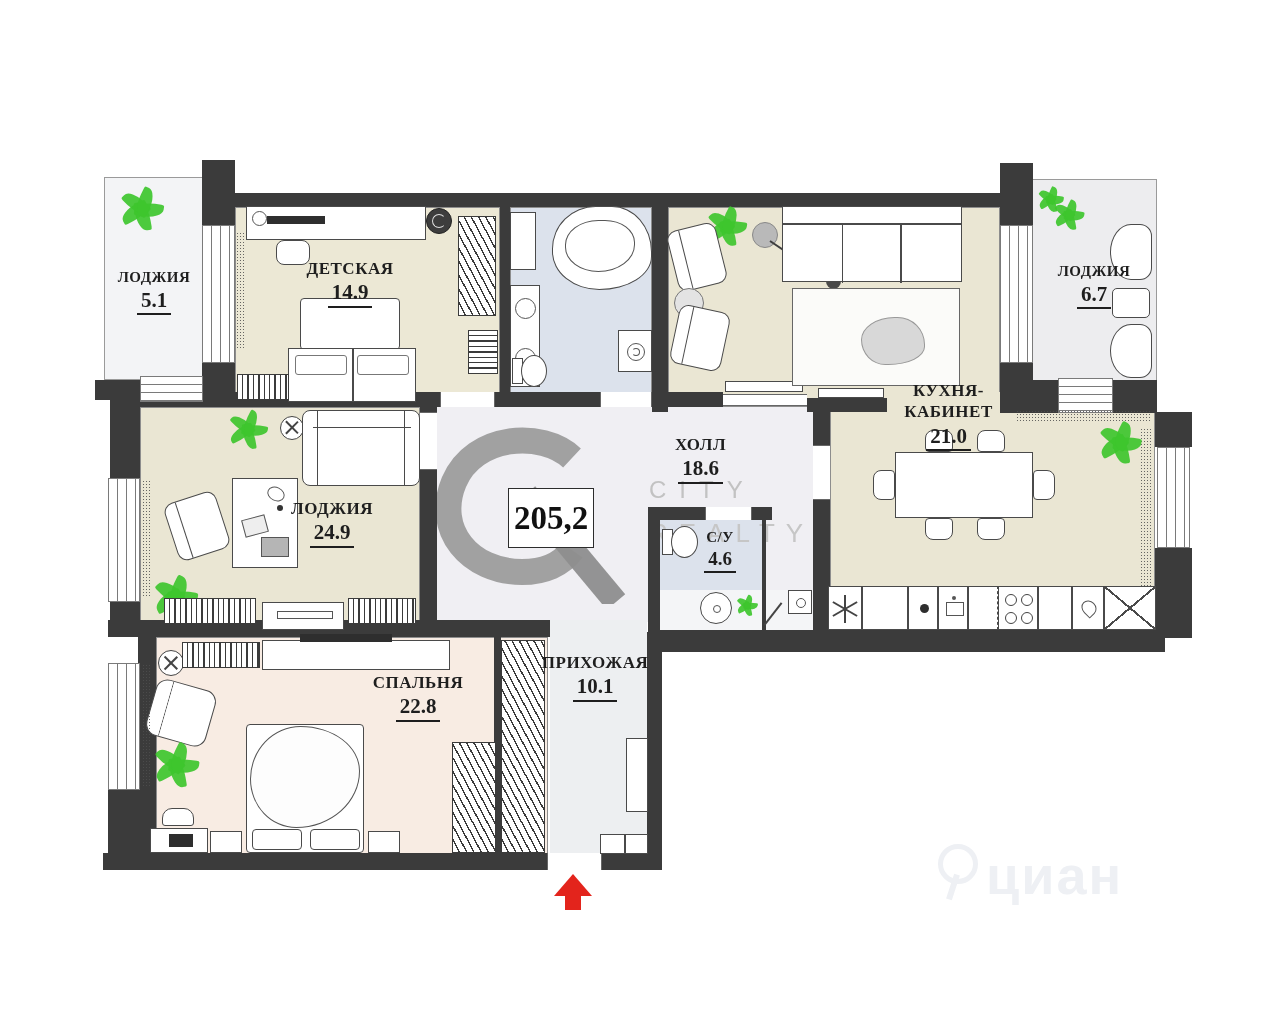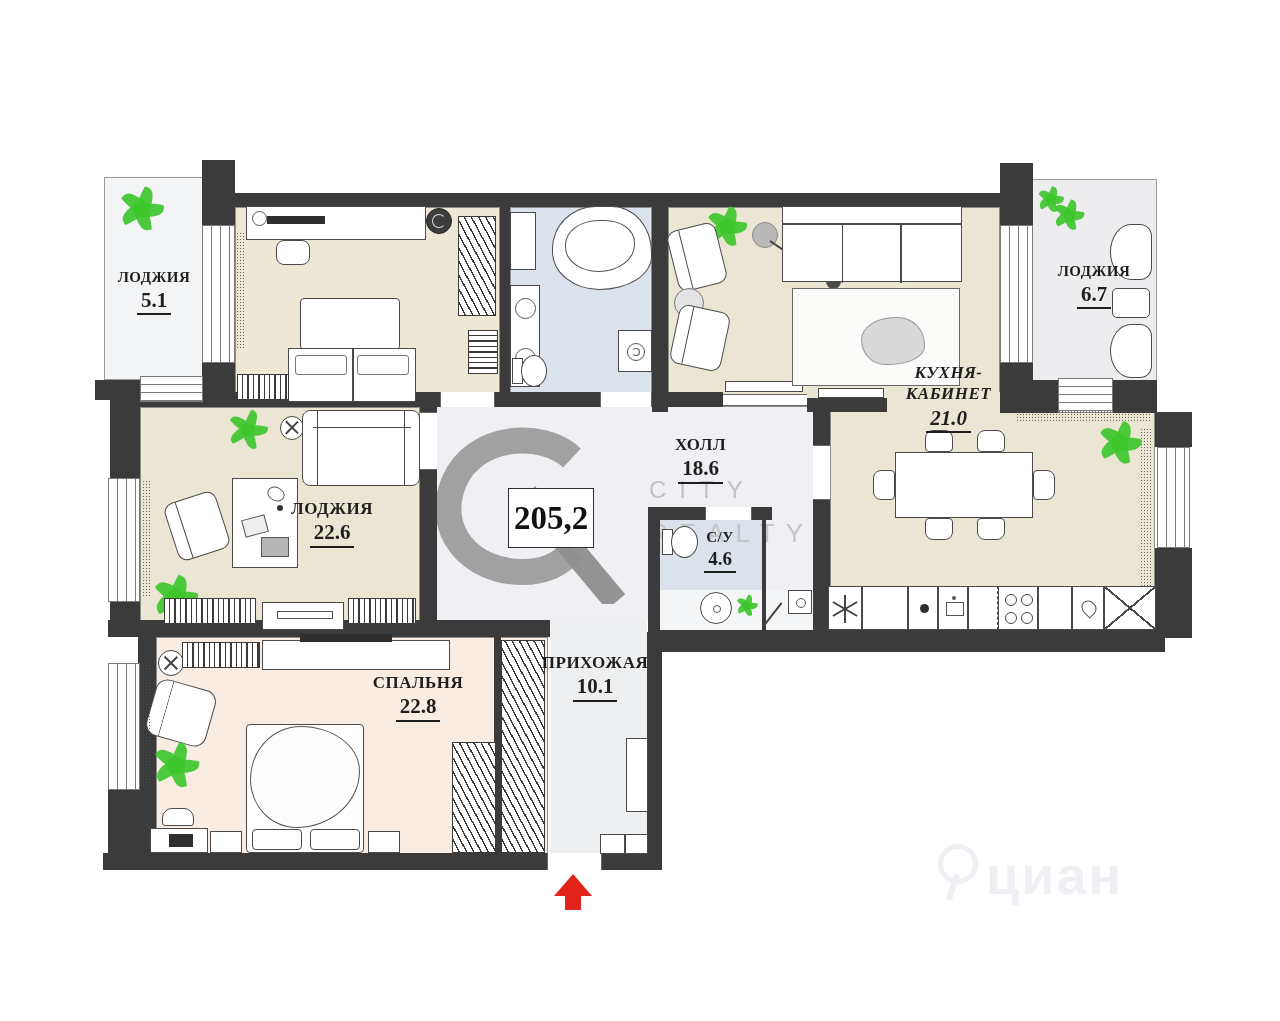--- a/index.html
+++ b/index.html
@@ -369,32 +369,36 @@
   <div class="f" style="left:600px;top:834px;width:48px;height:20px;">
     <div style="position:absolute;left:50%;top:0;width:1.5px;height:100%;background:#4a4a4a;"></div>
   </div>
   <div class="arrow-head" style="left:554px;top:874px;"></div>
   <div class="arrow-stem" style="left:565px;top:895px;width:16px;height:15px;"></div>
 
   <div class="rlabel" style="left:106px;top:268px;width:96px;">
     <div class="rname small">ЛОДЖИЯ</div>
     <div class="rarea">5.1</div>
   </div>
+  <div class="rlabel" style="left:280px;top:258px;width:140px;">
+    <div class="rname">ДЕТСКАЯ</div>
+    <div class="rarea">14.9</div>
+  </div>
   <div class="rlabel" style="left:1040px;top:262px;width:108px;">
     <div class="rname small">ЛОДЖИЯ</div>
     <div class="rarea">6.7</div>
   </div>
-  <div class="rlabel" style="left:876px;top:362px;width:145px;font-style:italic;">
+  <div class="rlabel" style="left:876px;top:380px;width:145px;">
     <div class="rname">КУХНЯ-</div>
     <div class="rname">КАБИНЕТ</div>
     <div class="rarea">21.0</div>
   </div>
   <div class="rlabel" style="left:262px;top:498px;width:140px;">
     <div class="rname">ЛОДЖИЯ</div>
-    <div class="rarea">22.6</div>
+    <div class="rarea">24.9</div>
   </div>
   <div class="rlabel" style="left:648px;top:434px;width:105px;">
     <div class="rname">ХОЛЛ</div>
     <div class="rarea">18.6</div>
   </div>
   <div class="rlabel" style="left:688px;top:528px;width:64px;">
     <div class="rname small">С/У</div>
     <div class="rarea" style="font-size:19px;">4.6</div>
   </div>
   <div class="rlabel" style="left:348px;top:672px;width:140px;">

